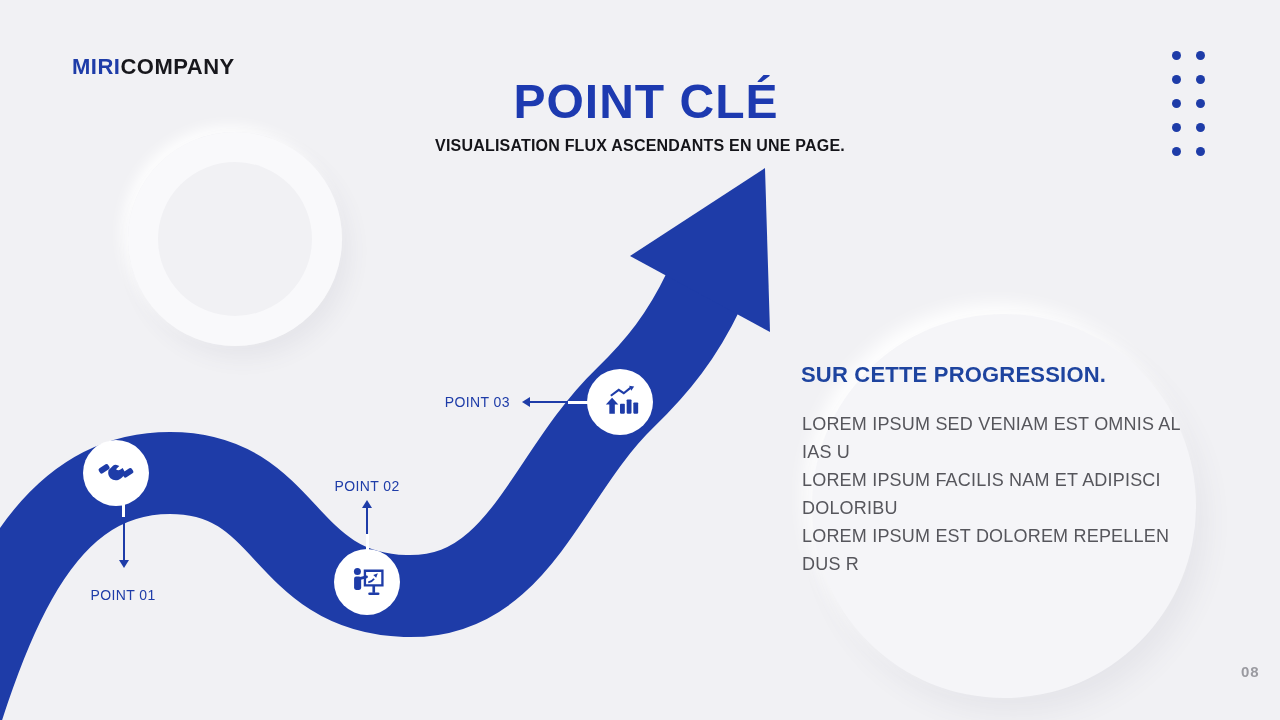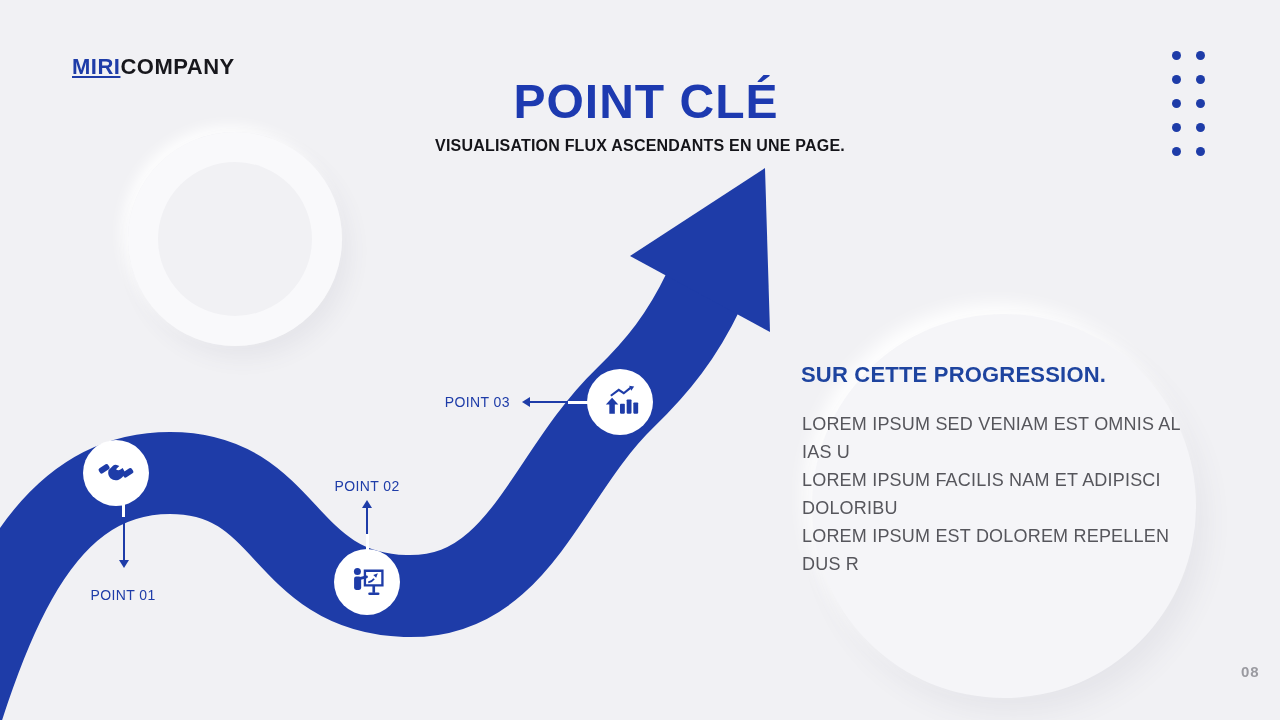--- a/index.html
+++ b/index.html
@@ -16,21 +16,21 @@
     z-index:0;
   }
   .decor-circle{
     position:absolute;left:812px;top:314px;width:384px;height:384px;border-radius:50%;
     background:#f5f5f8;
     box-shadow:10px 16px 28px rgba(90,90,110,.07), -8px -10px 18px rgba(255,255,255,.95);
     z-index:0;
   }
   
   .logo{position:absolute;left:72px;top:54px;font-size:22px;font-weight:800;letter-spacing:.5px;z-index:4;}
-  .logo .brand-a{color:#1e3ca8;text-decoration:underline;}
+  .logo .brand-a{color:#1e3ca8;}
   .logo .brand-b{color:#17171c;}
   .title{
     position:absolute;left:12px;right:0;top:74px;text-align:center;
     font-size:48px;font-weight:800;color:#1d3ab0;letter-spacing:1px;z-index:4;
   }
   .subtitle{
     position:absolute;left:0;right:0;top:137px;text-align:center;
     font-size:16px;font-weight:700;color:#141419;letter-spacing:.2px;z-index:4;
   }
   

